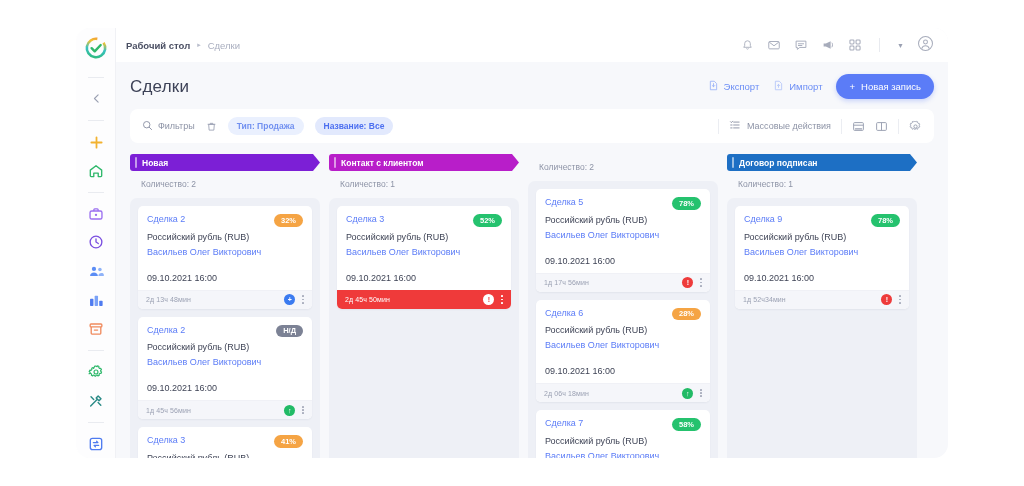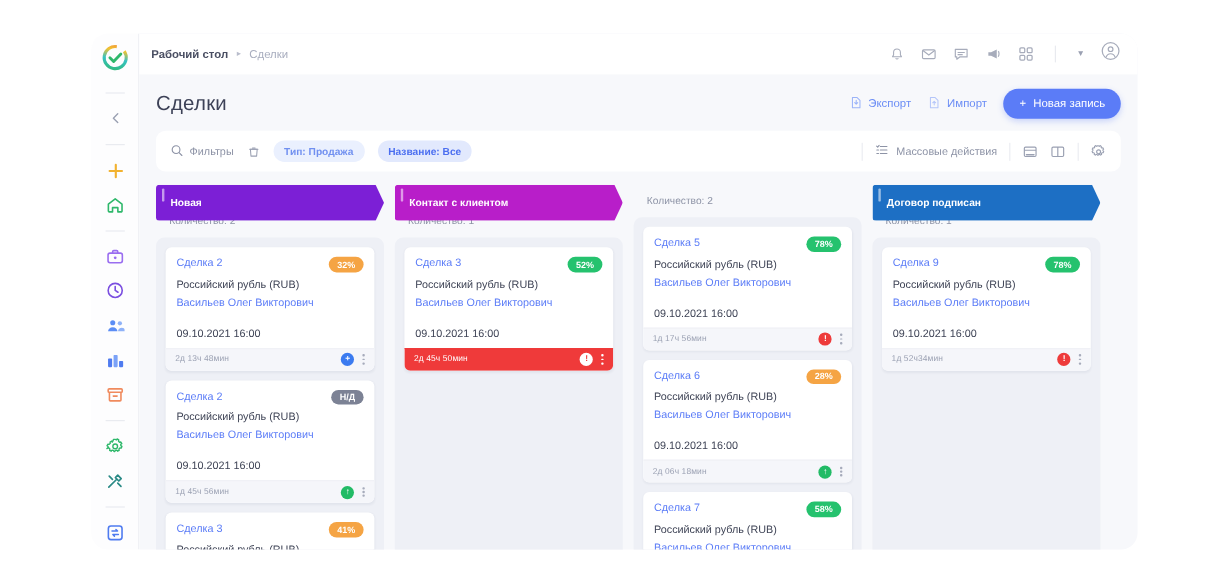--- a/index.html
+++ b/index.html
@@ -116,21 +116,21 @@
 
   
   .board {
     display: flex; gap: 9px;
     padding: 11px 14px 0 14px;
     height: 330px;
   }
   .col { width: 190px; display: flex; flex-direction: column; }
   .colhead-wrap { position: relative; height: 17px; }
   .colhead {
-    position: relative; height: 30px; width: 190px;
+    position: relative; height: 17px; width: 190px;
     display: flex; align-items: center;
     color: #fff; font-size: 8.5px; font-weight: 700;
     padding-left: 12px;
     cursor: pointer;
     clip-path: polygon(0 0, 183px 0, 190px 50%, 183px 100%, 0 100%, 0 100%);
     border-radius: 3px 0 0 3px;
   }
   .colhead::before {
     content: ""; position: absolute; left: 5px; top: 3px;
     width: 2px; height: 11px; background: rgba(255,255,255,.55);

